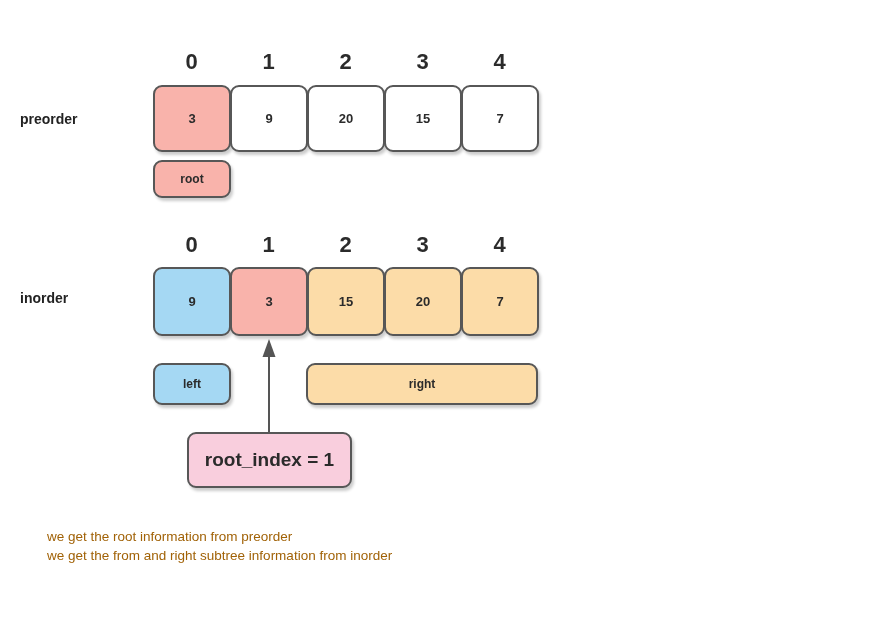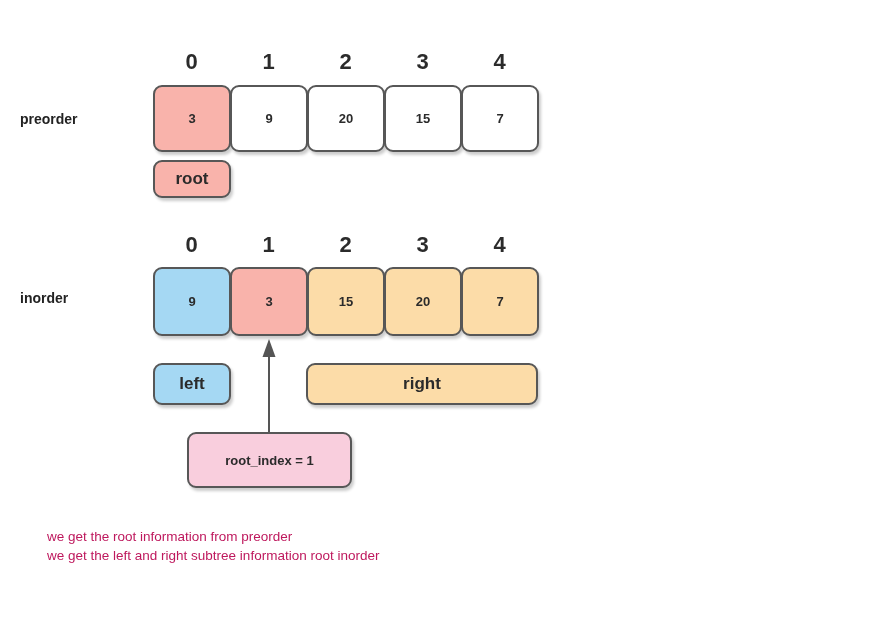--- a/index.html
+++ b/index.html
@@ -61,41 +61,41 @@
 
   
   .tag-box {
     position: absolute;
     box-sizing: border-box;
     border: 2px solid #575757;
     border-radius: 9px;
     display: flex;
     align-items: center;
     justify-content: center;
-    font-size: 17px;
+    font-size: 12px;
     font-weight: bold;
     color: #2b2b2b;
     box-shadow: 2px 3px 3px rgba(0,0,0,0.20);
   }
 
   .tag-box.big {
-    font-size: 13px;
+    font-size: 19px;
   }
 
   
   .arrow-svg {
     position: absolute;
     overflow: visible;
   }
 
   
   .caption {
     position: absolute;
     font-size: 13.5px;
-    color: #be185d;
+    color: #a16207;
     line-height: 19px;
     white-space: nowrap;
   }
 </style>
 </head>
 <body>
 
 <div class="canvas">
 
   <div class="idx-header" style="left:153px; top:50px; width:77px;">0</div>
@@ -133,15 +133,15 @@
   <div class="tag-box" style="left:306px; top:363px; width:232px; height:42px; background:#fcdca8;">right</div>
 
   <svg class="arrow-svg" style="left:255px; top:336px; width:28px; height:100px;" viewBox="0 0 28 100" xmlns="http://www.w3.org/2000/svg">
     <line x1="14" y1="100" x2="14" y2="18" stroke="#555555" stroke-width="2"></line>
     <polygon points="14,3 7.5,21 20.5,21" fill="#555555"></polygon>
   </svg>
 
   <div class="tag-box big" style="left:187px; top:432px; width:165px; height:56px; background:#f9cedd;">root_index = 1</div>
 
   <div class="caption" style="left:47px; top:527px;">we get the root information from preorder</div>
-  <div class="caption" style="left:47px; top:546px;">we get the left and right subtree information root inorder</div>
+  <div class="caption" style="left:47px; top:546px;">we get the from and right subtree information from inorder</div>
 
 </div>
 
 </body></html>

